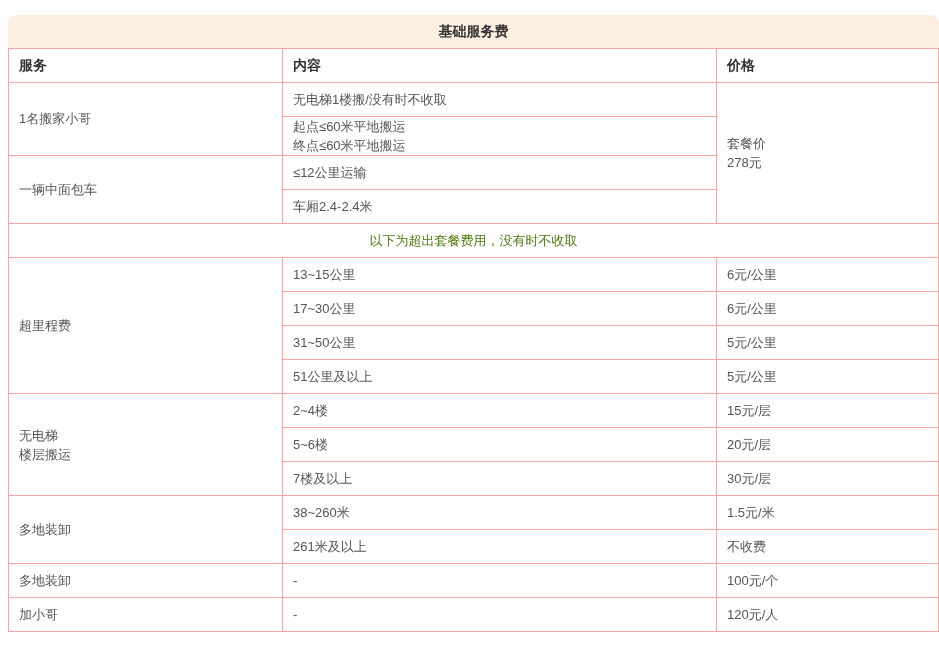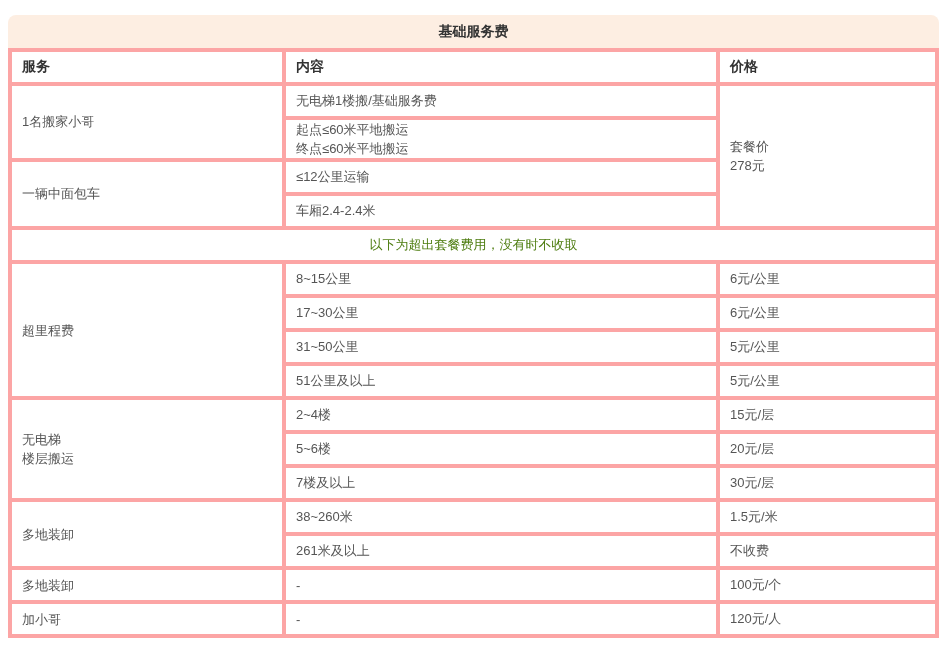--- a/index.html
+++ b/index.html
@@ -25,21 +25,21 @@
     line-height: 33px;
     border-radius: 8px 8px 0 0;
   }
   table.pricing {
     width: 100%;
     border-collapse: collapse;
     table-layout: fixed;
   }
   table.pricing th,
   table.pricing td {
-    border: 4px solid #fca5a5;
+    border: 1px solid #fca5a5;
     font-size: 13px;
     color: #555555;
     padding: 0 10px;
     vertical-align: middle;
     text-align: left;
     font-weight: normal;
   }
   table.pricing tr { height: 34px; }
   tr.head-row { height: 36px; }
   tr.head-row th {
@@ -74,21 +74,21 @@
 
     <tbody>
         <tr class="head-row">
       <th>服务</th>
       <th>内容</th>
       <th class="price-col">价格</th>
     </tr>
 
     <tr>
       <td rowspan="2">1名搬家小哥</td>
-      <td>无电梯1楼搬/基础服务费</td>
+      <td>无电梯1楼搬/没有时不收取</td>
       <td rowspan="4" class="price-col">
         <span class="line">套餐价</span>
         <span class="line">278元</span>
       </td>
     </tr>
     <tr class="tall-row">
       <td>
         <span class="line">起点≤60米平地搬运</span>
         <span class="line">终点≤60米平地搬运</span>
       </td>
@@ -102,21 +102,21 @@
     </tr>
 
     <tr class="notice-row">
       <td colspan="3">以下为超出套餐费用，没有时不收取</td>
     </tr>
 
     <tr>
       <td rowspan="4">
         <span class="line">超里程费</span>
       </td>
-      <td>8~15公里</td>
+      <td>13~15公里</td>
       <td class="price-col">6元/公里</td>
     </tr>
     <tr>
       <td>17~30公里</td>
       <td class="price-col">6元/公里</td>
     </tr>
     <tr>
       <td>31~50公里</td>
       <td class="price-col">5元/公里</td>
     </tr>

